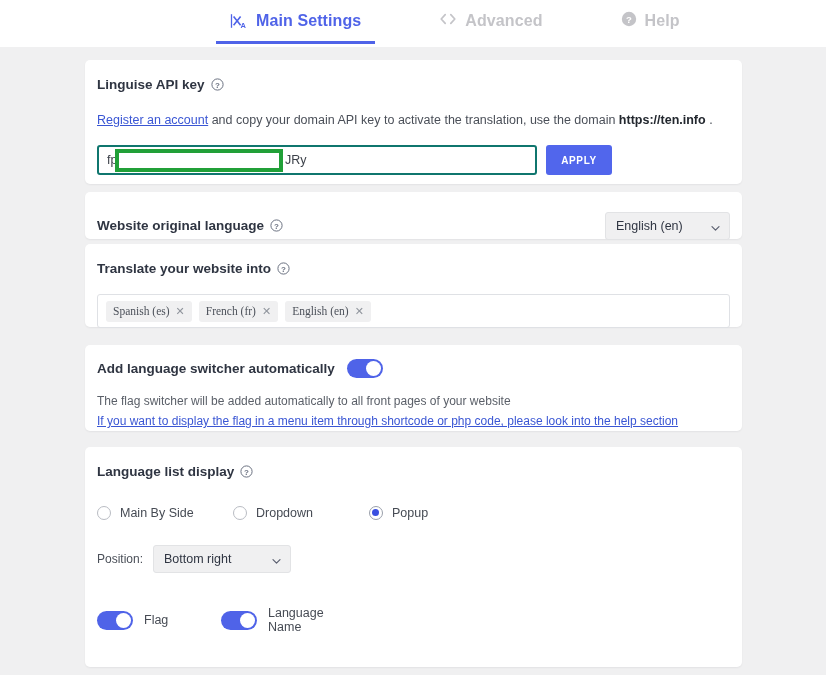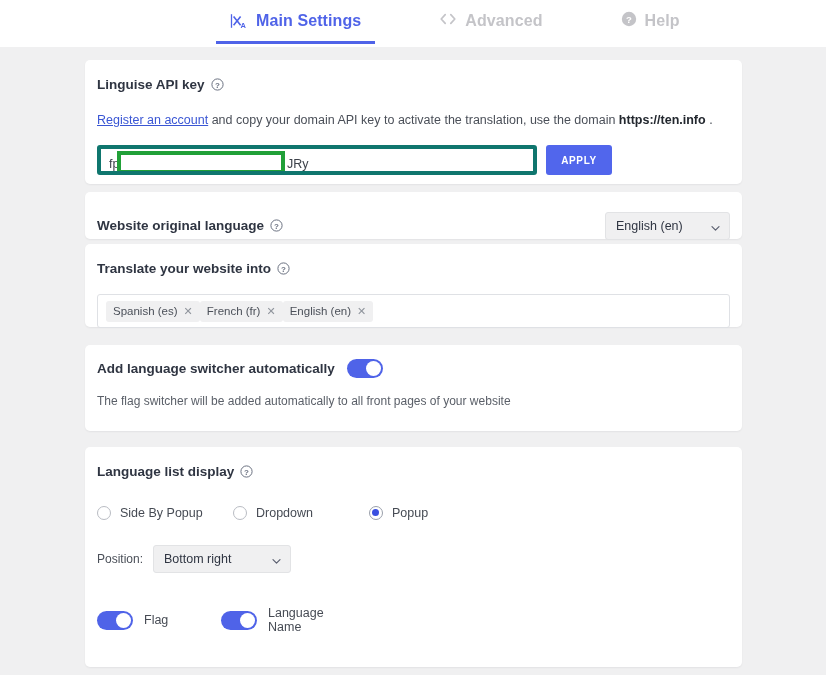--- a/index.html
+++ b/index.html
@@ -114,25 +114,25 @@
   .api-row {
     margin-top: 17px;
     display: flex;
     align-items: stretch;
     gap: 9px;
   }
   .api-input {
     position: relative;
     width: 440px;
     height: 30px;
-    border: 4px solid #0f766e;
+    border: 2px solid #0f766e;
     border-radius: 3px;
     background: #fff;
     display: flex;
-    align-items: flex-end;
+    align-items: center;
     padding-left: 8px;
     font-size: 12.5px;
     color: #3c4149;
     box-sizing: border-box;
     overflow: hidden;
   }
   .redact {
     position: absolute;
     left: 16px;
     top: 2px;
@@ -192,22 +192,24 @@
   }
 
   
   .tag-field {
     margin-top: 18px;
     border: 1px solid #dfe1e5;
     border-radius: 3px;
     min-height: 34px;
     display: flex;
     align-items: center;
+    gap: 7px;
     padding: 4px 8px;
     box-sizing: border-box;
+    font-family: Liberation Serif, serif;
   }
   .tag {
     background: #f0f0f1;
     border-radius: 3px;
     height: 21px;
     display: inline-flex;
     align-items: center;
     gap: 6px;
     padding: 0 7px;
     font-size: 11.5px;
@@ -449,39 +451,40 @@
 
   <div class="card" style="top:298px; height:86px;">
     <div class="card-pad" style="padding-top:14px;">
       <div class="switch-row">
         <span class="card-title">Add language switcher automatically</span>
         <span class="toggle">
           <span class="knob"></span>
         </span>
       </div>
       <div class="sub-text">The flag switcher will be added automatically to all front pages of your website</div>
+      <a class="sub-link">If you want to display the flag in a menu item through shortcode or php code, please look into the help section</a>
     </div>
   </div>
 
   <div class="card" style="top:400px; height:220px;">
     <div class="card-pad">
       <div class="card-title">
         <span>Language list display</span>
         <span class="help-icon">
           <svg width="13" height="13" viewBox="0 0 13 13">
             <circle cx="6.5" cy="6.5" r="5.6" fill="none" stroke="#6a7180" stroke-width="1"></circle>
             <text x="6.5" y="9.6" text-anchor="middle" font-family="Liberation Sans, sans-serif" font-size="8" fill="#6a7180">?</text>
           </svg>
         </span>
       </div>
 
       <div class="radio-row">
         <label class="radio-item">
           <span class="radio"></span>
-          <span class="radio-label">Side By Popup</span>
+          <span class="radio-label">Main By Side</span>
         </label>
         <label class="radio-item">
           <span class="radio"></span>
           <span class="radio-label">Dropdown</span>
         </label>
         <label class="radio-item">
           <span class="radio checked"></span>
           <span class="radio-label">Popup</span>
         </label>
       </div>

